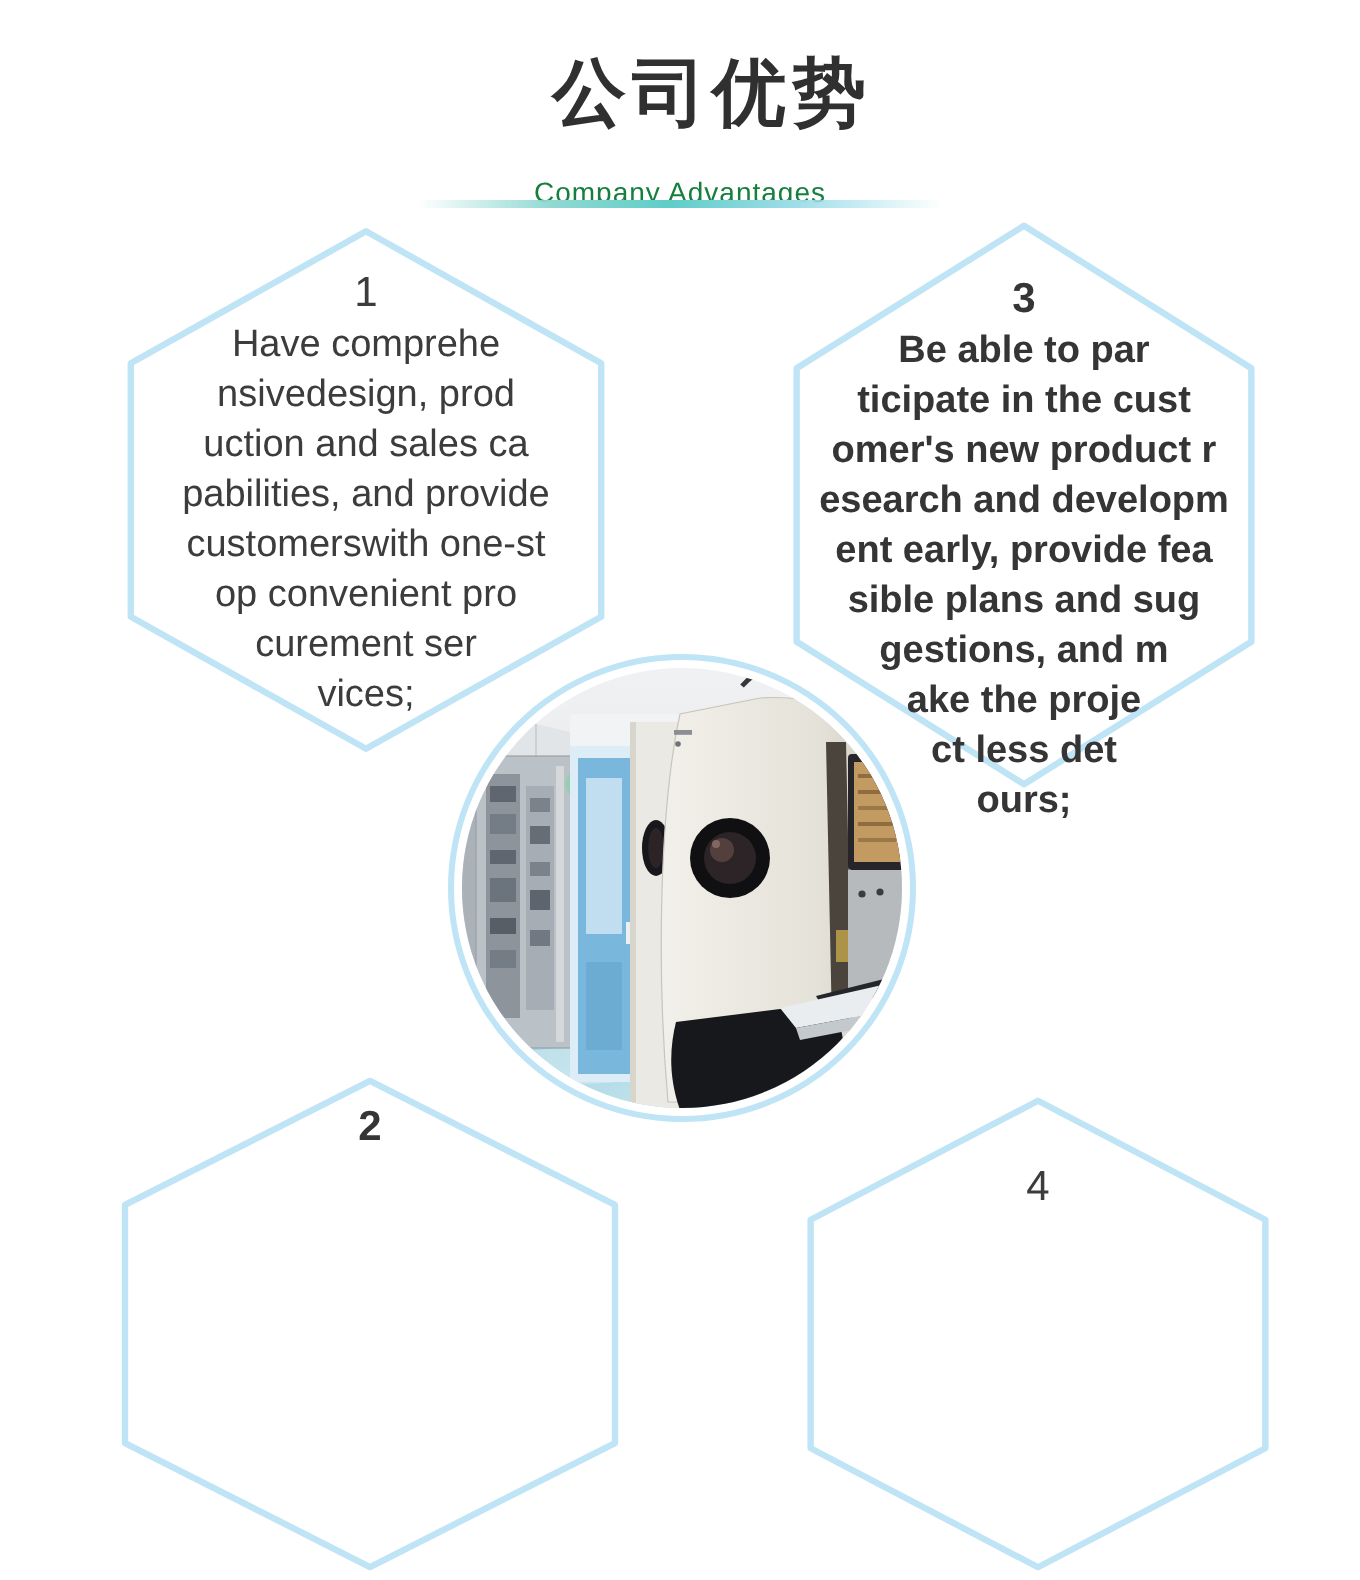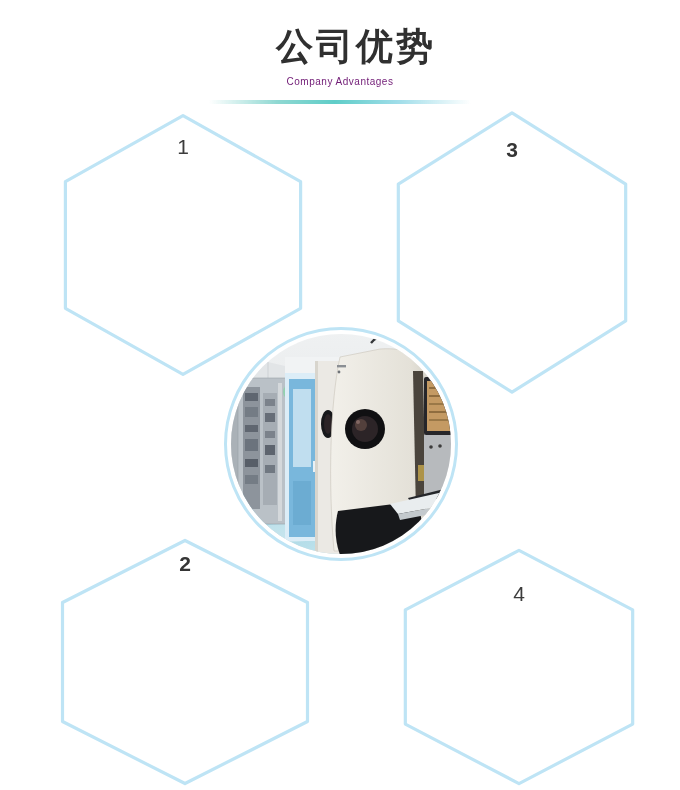--- a/index.html
+++ b/index.html
@@ -18,23 +18,23 @@
     font-family:"Liberation Sans", sans-serif;
   }
   
   .title{
     position:absolute;top:22px;left:16px;width:100%;
     text-align:center;
     font-size:37px;font-weight:700;letter-spacing:3px;
     color:#303030;margin:0;
   }
   .subtitle{
-    position:absolute;top:76px;left:0;width:100%;
+    position:absolute;top:88px;left:0;width:100%;
     text-align:center;
-    font-size:10px;color:#701a75;letter-spacing:.5px;
+    font-size:14px;color:#15803d;letter-spacing:.5px;
   }
   .divider{
     position:absolute;top:100px;left:50%;transform:translateX(-50%);
     width:262px;height:4px;border-radius:2px;
     background:linear-gradient(90deg,
       rgba(255,255,255,0) 0%,
       #8fd8d2 26%,
       var(--divider) 48%,
       #9fdde9 72%,
       rgba(255,255,255,0) 100%);
@@ -78,29 +78,47 @@
   <h1 class="title">公司优势</h1>
   <div class="subtitle">Company Advantages</div>
   <div class="divider"></div>
 
   <section class="hex" id="hex1">
     <svg viewBox="0 0 100 100" preserveAspectRatio="none">
       <polygon points="50,1 99,26 99,74 50,99 1,74 1,26" fill="#ffffff" stroke="#bee4f5" stroke-width="3.2" stroke-linejoin="round" vector-effect="non-scaling-stroke"></polygon>
     </svg>
     <div class="hex-content">
       <div class="hex-number">1</div>
+      <div class="hex-text">Have comprehe
+nsivedesign, prod
+uction and sales ca
+pabilities, and provide
+customerswith one-st
+op convenient pro
+curement ser
+vices;</div>
     </div>
   </section>
 
   <section class="hex bold" id="hex3">
     <svg viewBox="0 0 100 100" preserveAspectRatio="none">
       <polygon points="50,1 99,26 99,74 50,99 1,74 1,26" fill="#ffffff" stroke="#bee4f5" stroke-width="3.2" stroke-linejoin="round" vector-effect="non-scaling-stroke"></polygon>
     </svg>
     <div class="hex-content">
       <div class="hex-number">3</div>
+      <div class="hex-text">Be able to par
+ticipate in the cust
+omer's new product r
+esearch and developm
+ent early, provide fea
+sible plans and sug
+gestions, and m
+ake the proje
+ct less det
+ours;</div>
     </div>
   </section>
 
   <section class="hex bold" id="hex2">
     <svg viewBox="0 0 100 100" preserveAspectRatio="none">
       <polygon points="50,1 99,26 99,74 50,99 1,74 1,26" fill="#ffffff" stroke="#bee4f5" stroke-width="3.2" stroke-linejoin="round" vector-effect="non-scaling-stroke"></polygon>
     </svg>
     <div class="hex-content">
       <div class="hex-number">2</div>
     </div>

